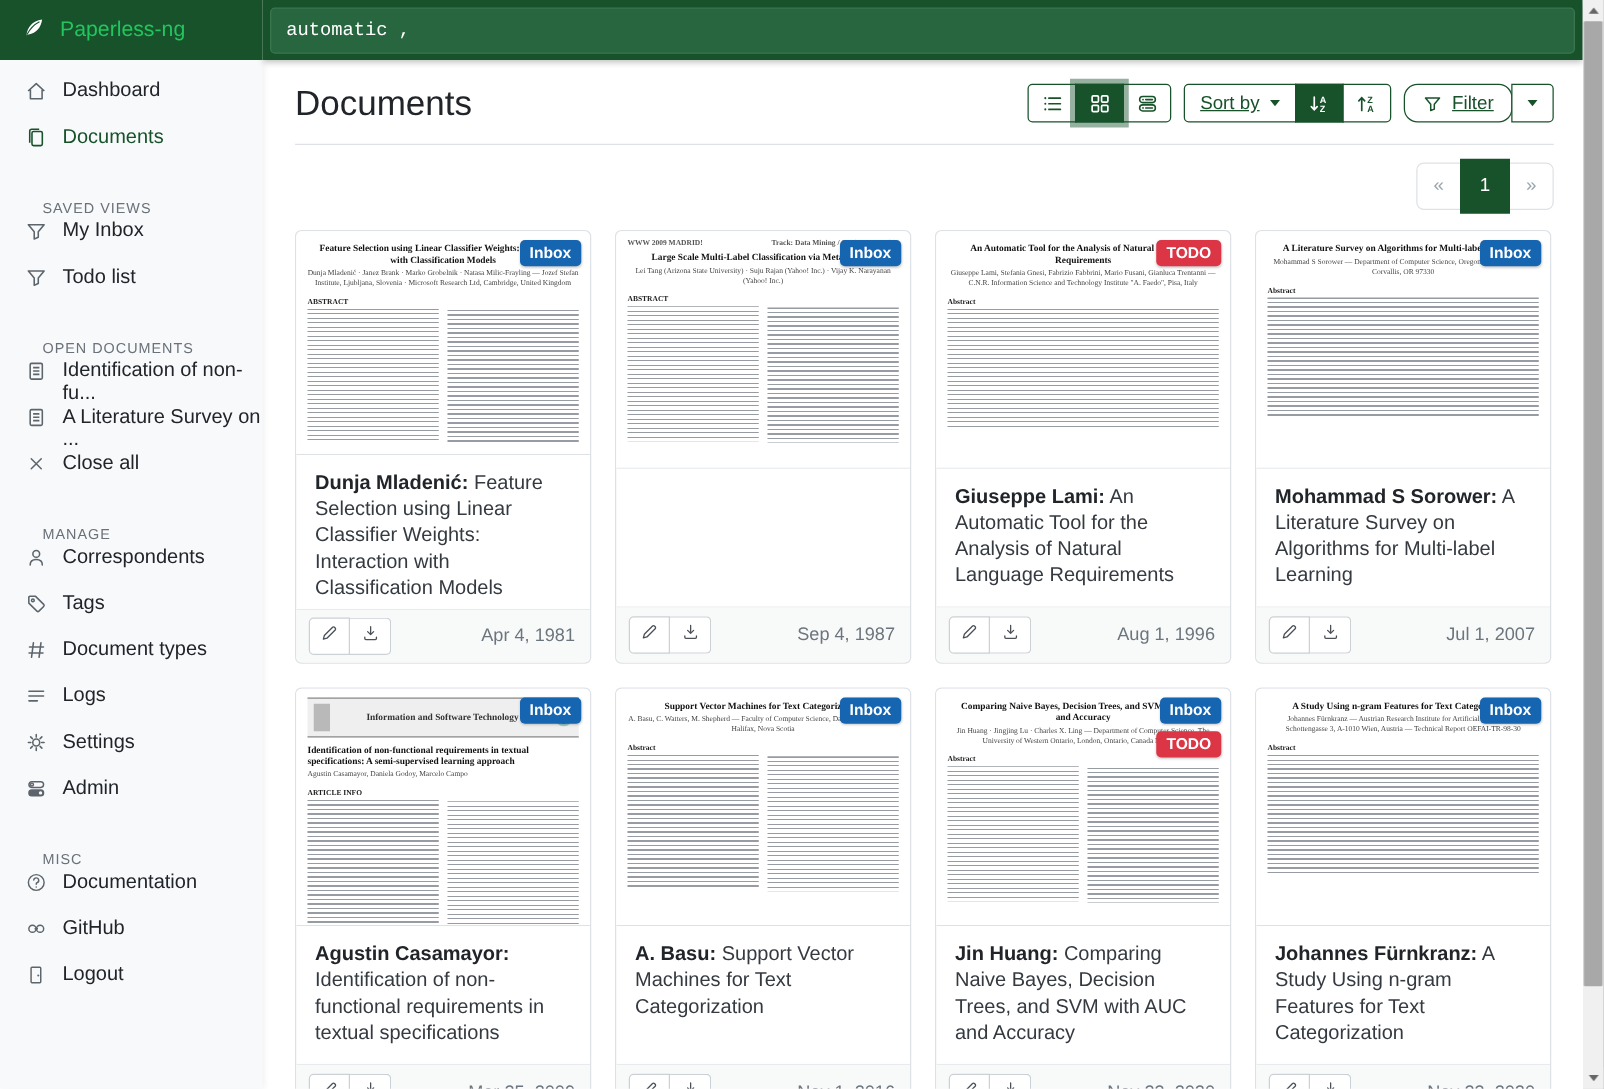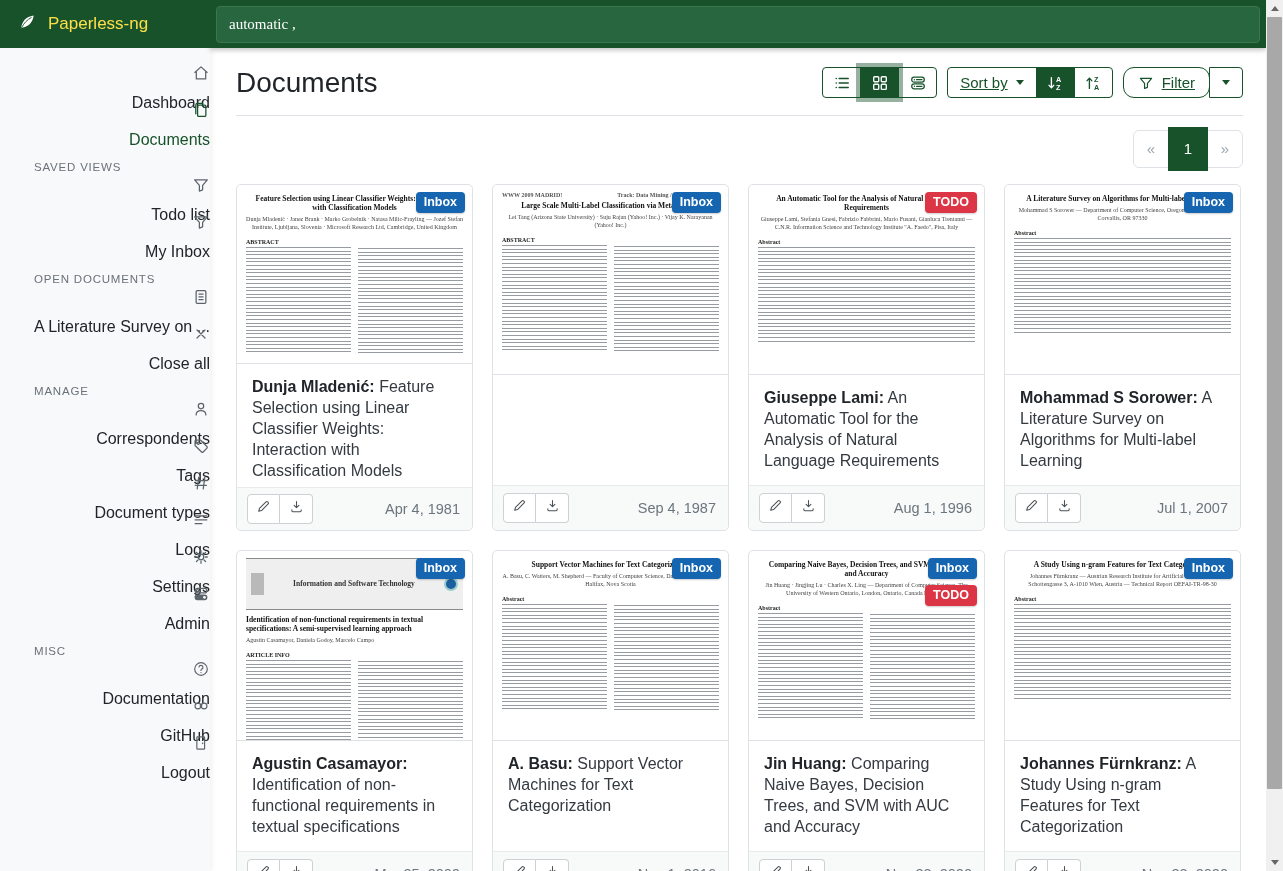--- a/index.html
+++ b/index.html
@@ -15,40 +15,40 @@
   html,body{margin:0;padding:0;}
   body{
     width:1283px;height:871px;overflow:hidden;position:relative;
     background:#fff;font-family:"Liberation Sans",sans-serif;color:var(--ink);
   }
   
   .brand{
     position:fixed;left:0;top:0;width:210px;height:48px;background:var(--green);
     display:flex;align-items:center;gap:11px;padding:0 17px;z-index:6;color:#fff;
   }
-  .brand-label{font-size:17px;color:#fde047;}
+  .brand-label{font-size:17px;color:#22c55e;}
   .topbar{
     position:fixed;left:210px;top:0;width:1056px;height:48px;background:var(--green);
     display:flex;align-items:center;padding:0 6px;z-index:5;
     box-shadow:0 2px 5px rgba(0,0,0,.25);
   }
   .search-input{
     flex:1;height:37px;background:var(--green-input);
     border:1px solid var(--green-input-border);border-radius:4px;
     color:#fff;font-size:15px;padding:0 12px;outline:none;
-    font-family:Liberation Serif, serif;
+    font-family:Liberation Mono, monospace;
   }
   
   .sidebar{
     position:fixed;left:0;top:48px;width:210px;height:823px;background:var(--sidebar-bg);
     z-index:4;box-shadow:2px 0 5px rgba(0,0,0,.06);padding-top:16px;
   }
   .nav-item{
-    height:37px;display:flex;align-items:flex-end;gap:12px;padding-left:20px;
-    font-size:16px;color:var(--ink);cursor:pointer;flex-direction:column;
+    height:37px;display:flex;align-items:flex-start;gap:12px;padding-left:20px;
+    font-size:16px;color:var(--ink);cursor:pointer;
   }
   .nav-item .nicon{width:18px;height:18px;display:flex;align-items:center;justify-content:center;color:#5d656c;flex:0 0 18px;}
   .nav-item.active{color:var(--green);}
   .nav-item.active .nicon{color:var(--green);}
   .nav-heading{
     margin-top:20px;height:18px;padding-left:34px;display:flex;align-items:center;
     font-size:11.5px;letter-spacing:.8px;color:#6a7178;font-weight:400;
   }
   .nicon svg{display:block;}
   
@@ -87,21 +87,21 @@
     background:#fff;display:flex;flex-direction:column;
   }
   .thumb{
     height:190px;border-bottom:1px solid var(--card-border);border-radius:5px 5px 0 0;
     background:#fff;overflow:hidden;padding:7px 9px;cursor:pointer;
     font-family:"Liberation Serif",serif;
   }
   .thumb-mini-header{display:flex;justify-content:space-between;font-size:6px;color:#555;font-weight:bold;margin-bottom:3px;}
   .band{
     border-top:1.5px solid #8a8a8a;border-bottom:1.5px solid #8a8a8a;background:#efefef;
-    height:52px;display:flex;align-items:center;gap:6px;padding:0 5px;margin-bottom:5px;
+    height:32px;display:flex;align-items:center;gap:6px;padding:0 5px;margin-bottom:5px;
   }
   .band-logo{width:13px;height:22px;background:#b9b9b9;flex:0 0 13px;}
   .band-title{flex:1;text-align:center;font-size:7.5px;font-weight:bold;color:#333;}
   .band-circle{width:14px;height:14px;border-radius:50%;background:#1c5f9e;border:2px solid #9cc;flex:0 0 14px;}
   .t-title{font-size:7.5px;font-weight:bold;text-align:center;color:#111;line-height:1.25;margin:2px 4px 4px 4px;}
   .thumb.journal .t-title{text-align:left;margin-left:0;}
   .t-authors{font-size:6px;color:#444;text-align:center;line-height:1.3;margin-bottom:5px;}
   .thumb.journal .t-authors{text-align:left;}
   .t-cols{display:flex;gap:7px;}
   .t-col{flex:1;}
@@ -176,32 +176,41 @@
     <span class="nlabel">Documents</span>
   </div>
 
   <div class="nav-heading">SAVED VIEWS</div>
   <div class="nav-item">
     <span class="nicon">
       <svg width="18" height="18" viewBox="0 0 20 20" fill="none" stroke="currentColor" stroke-width="1.4" stroke-linejoin="round">
           <path d="M3 4.2 H17 L11.8 10.4 V15.4 L8.2 16.8 V10.4 Z"></path>
         </svg>
     </span>
-    <span class="nlabel">Todo list</span>
+    <span class="nlabel">My Inbox</span>
   </div>
   <div class="nav-item">
     <span class="nicon">
       <svg width="18" height="18" viewBox="0 0 20 20" fill="none" stroke="currentColor" stroke-width="1.4" stroke-linejoin="round">
           <path d="M3 4.2 H17 L11.8 10.4 V15.4 L8.2 16.8 V10.4 Z"></path>
         </svg>
     </span>
-    <span class="nlabel">My Inbox</span>
+    <span class="nlabel">Todo list</span>
   </div>
 
   <div class="nav-heading">OPEN DOCUMENTS</div>
+  <div class="nav-item">
+    <span class="nicon">
+      <svg width="18" height="18" viewBox="0 0 20 20" fill="none" stroke="currentColor" stroke-width="1.4" stroke-linejoin="round">
+          <rect x="4.6" y="3" width="10.8" height="14" rx="1.2"></rect>
+          <path d="M7.2 6.8 h5.6 M7.2 9.8 h5.6 M7.2 12.8 h5.6"></path>
+        </svg>
+    </span>
+    <span class="nlabel">Identification of non-fu...</span>
+  </div>
   <div class="nav-item">
     <span class="nicon">
       <svg width="18" height="18" viewBox="0 0 20 20" fill="none" stroke="currentColor" stroke-width="1.4" stroke-linejoin="round">
           <rect x="4.6" y="3" width="10.8" height="14" rx="1.2"></rect>
           <path d="M7.2 6.8 h5.6 M7.2 9.8 h5.6 M7.2 12.8 h5.6"></path>
         </svg>
     </span>
     <span class="nlabel">A Literature Survey on ...</span>
   </div>
   <div class="nav-item">

